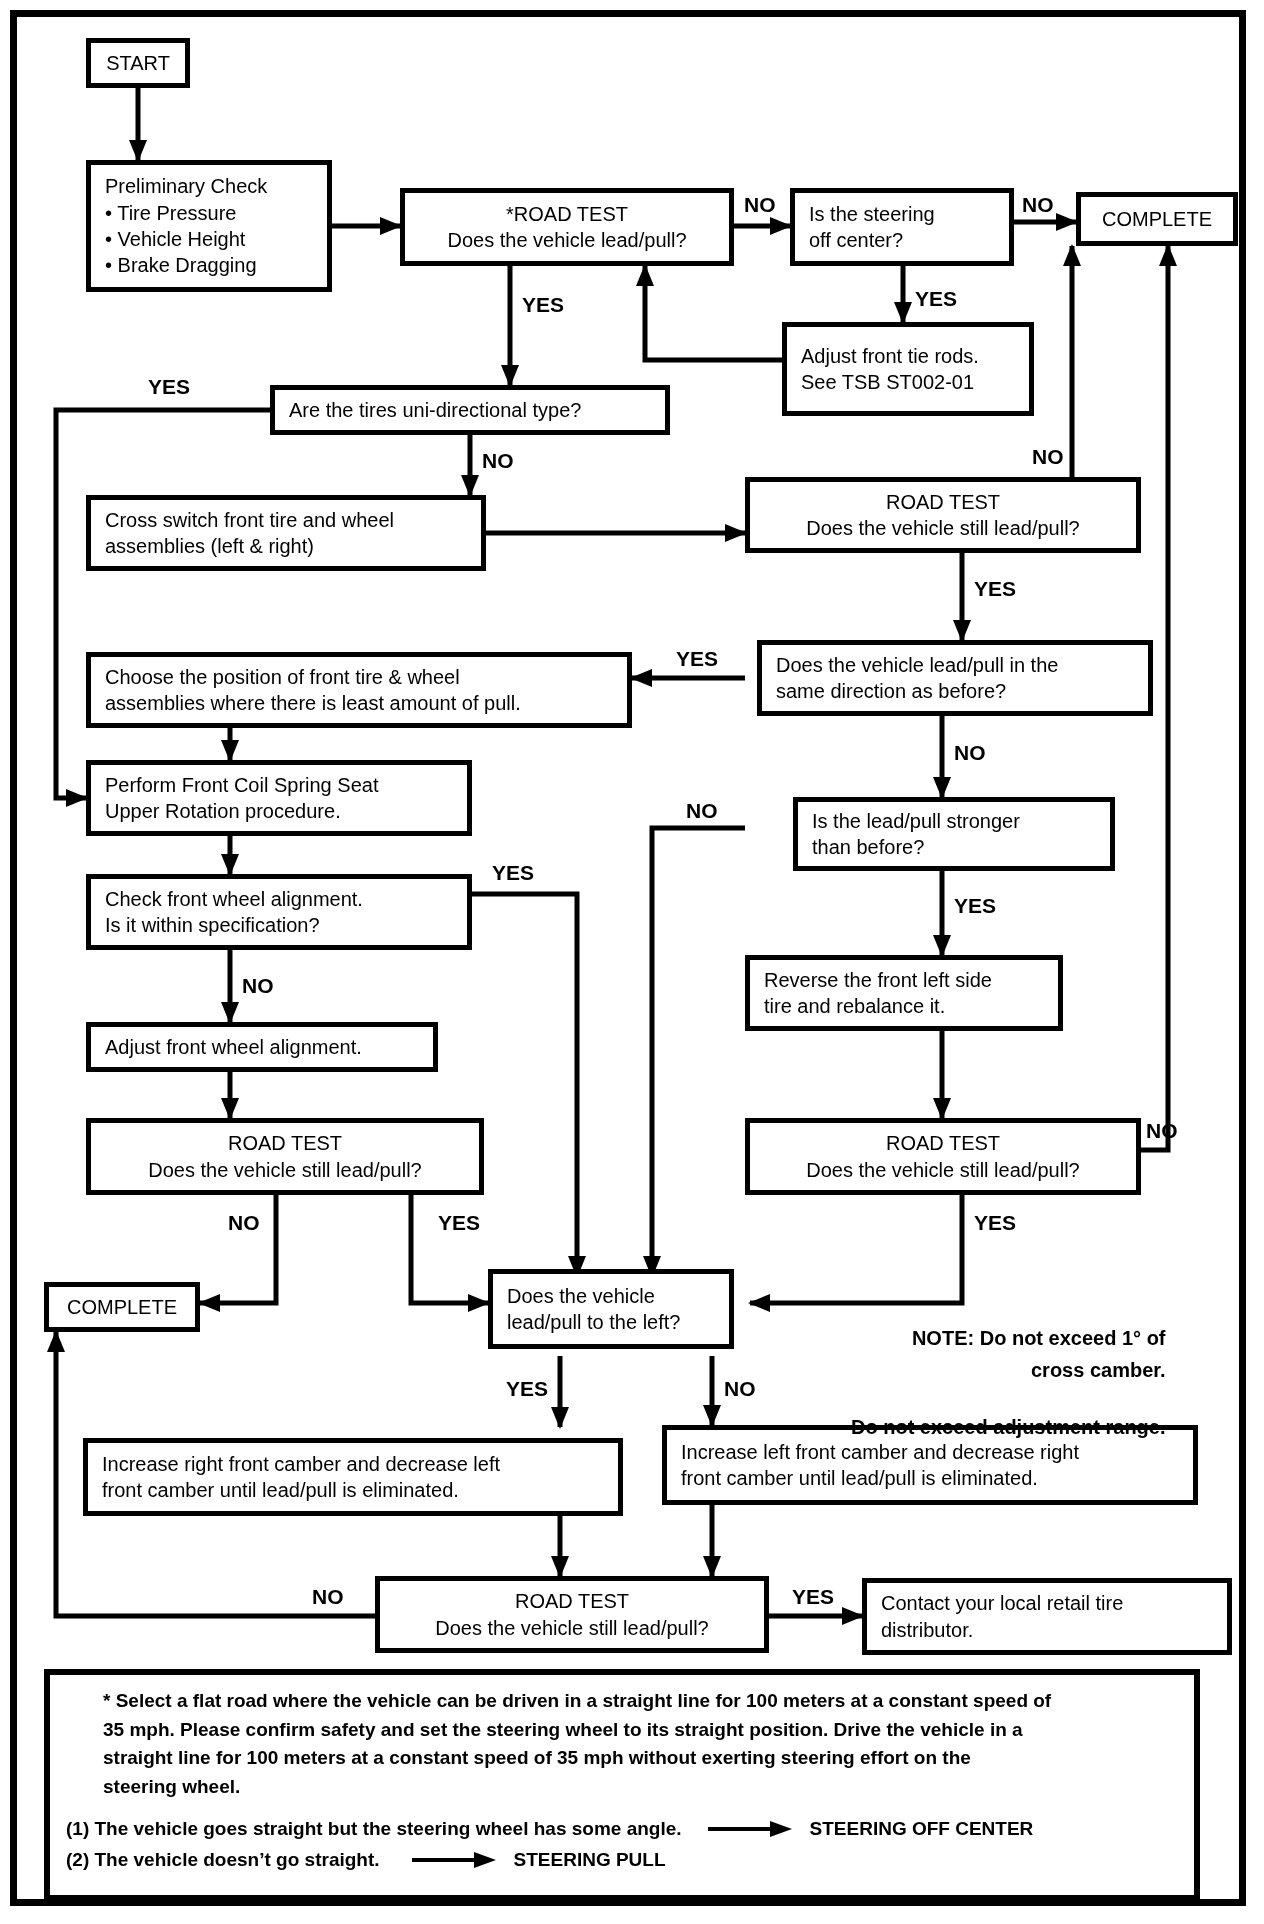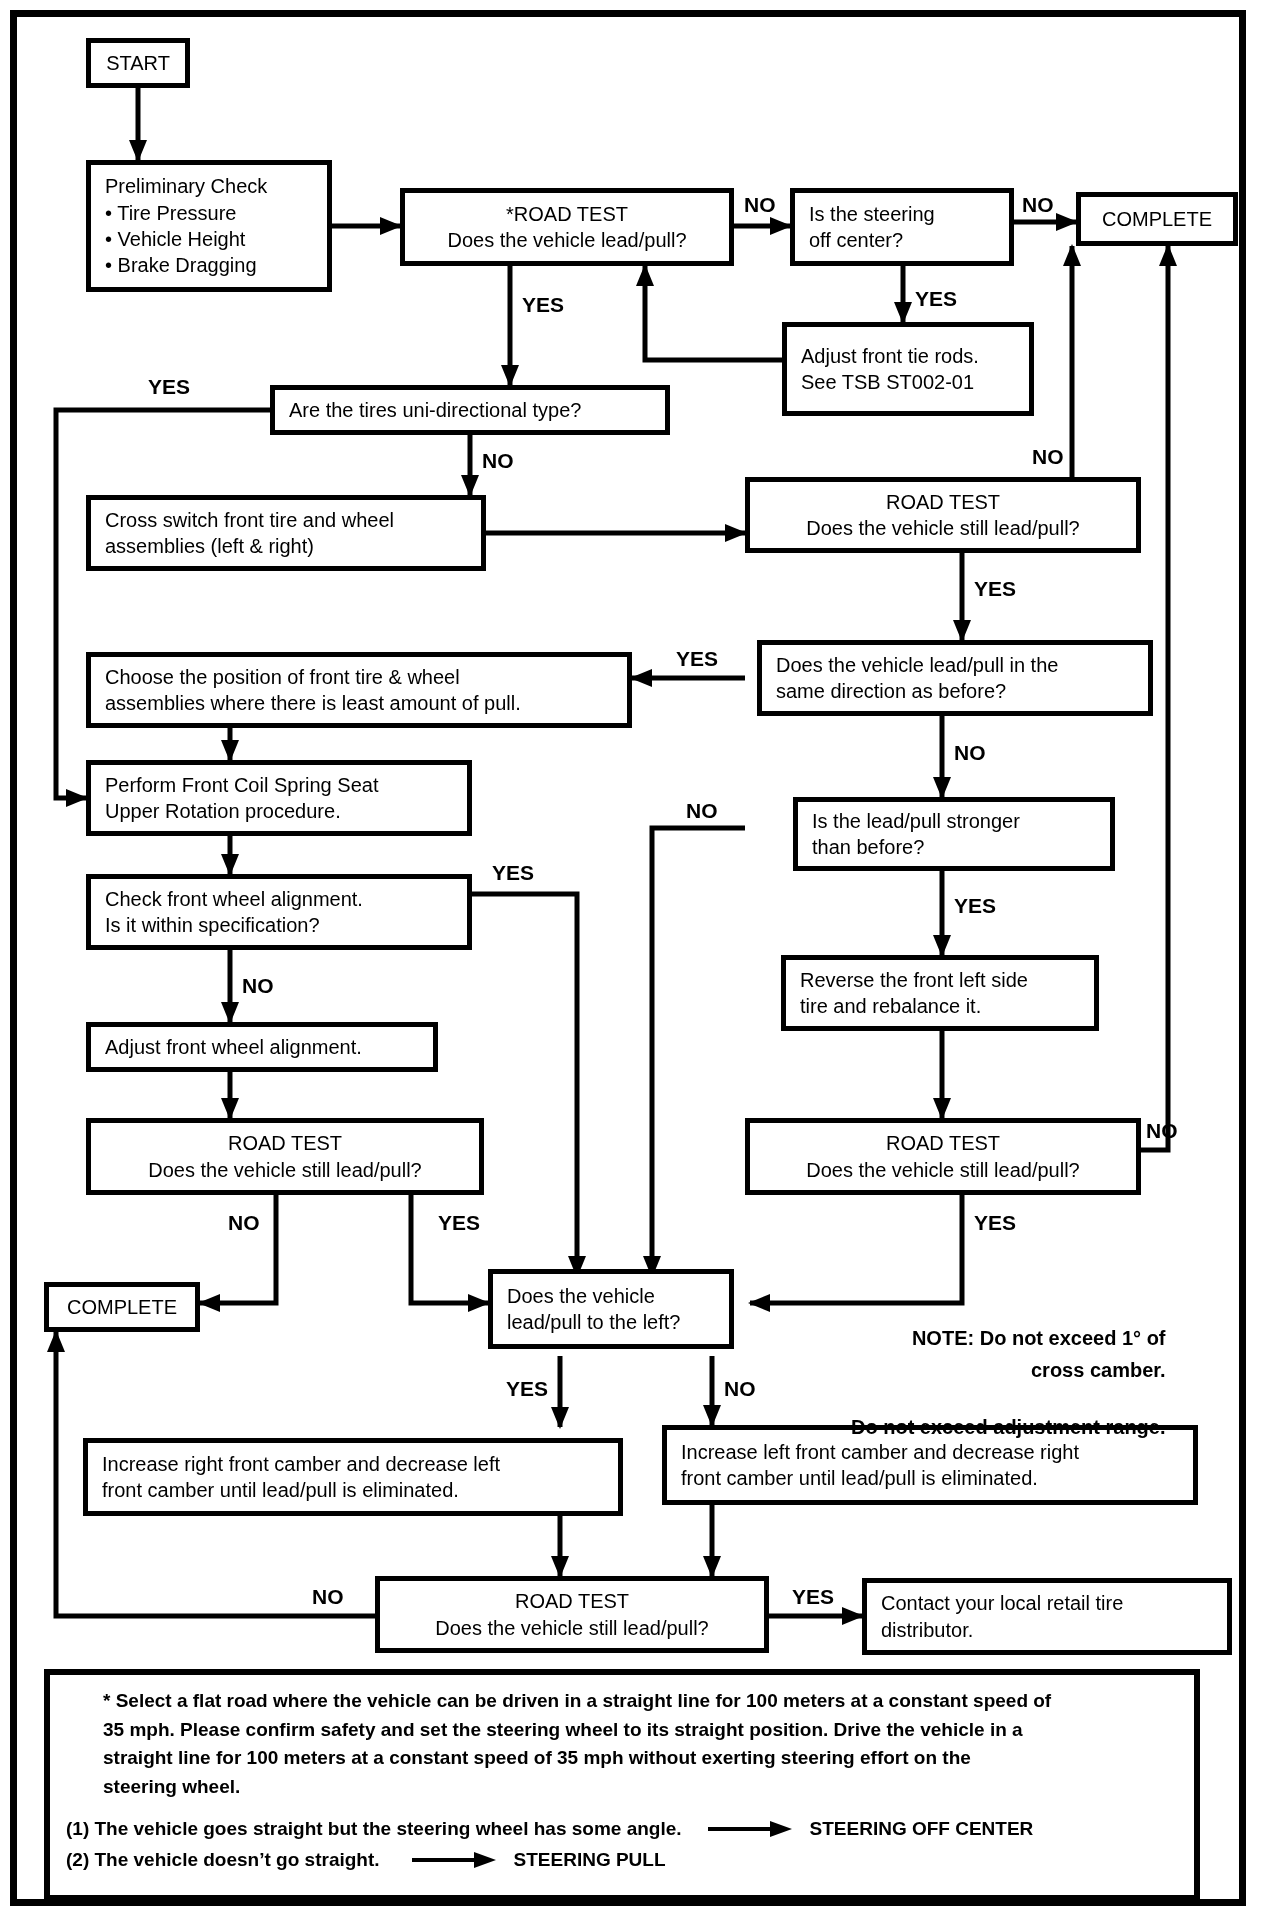--- a/index.html
+++ b/index.html
@@ -117,21 +117,21 @@
   <div class="node left" style="left:86px;top:652px;width:546px;height:76px;">Choose the position of front tire &amp; wheel
 assemblies where there is least amount of pull.</div>
   <div class="node left" style="left:745px;top:640px;width:396px;height:76px;margin-left:12px;">Does the vehicle lead/pull in the
 same direction as before?</div>
   <div class="node left" style="left:86px;top:760px;width:386px;height:76px;">Perform Front Coil Spring Seat
 Upper Rotation procedure.</div>
   <div class="node left" style="left:745px;top:797px;width:322px;height:74px;margin-left:48px;">Is the lead/pull stronger
 than before?</div>
   <div class="node left" style="left:86px;top:874px;width:386px;height:76px;">Check front wheel alignment.
 Is it within specification?</div>
-  <div class="node left" style="left:745px;top:955px;width:318px;height:76px;margin-left:36px;">Reverse the front left side
+  <div class="node left" style="left:745px;top:955px;width:318px;height:76px;">Reverse the front left side
 tire and rebalance it.</div>
   <div class="node left" style="left:86px;top:1022px;width:352px;height:50px;">Adjust front wheel alignment.</div>
   <div class="node center" style="left:86px;top:1118px;width:398px;height:77px;">ROAD TEST
 Does the vehicle still lead/pull?</div>
   <div class="node center" style="left:745px;top:1118px;width:396px;height:77px;">ROAD TEST
 Does the vehicle still lead/pull?</div>
   <div class="node center" style="left:44px;top:1282px;width:156px;height:50px;">COMPLETE</div>
   <div class="node left" style="left:488px;top:1269px;width:246px;height:80px;">Does the vehicle
 lead/pull to the left?</div>
   <div class="node left" style="left:83px;top:1427px;width:540px;height:78px;margin-top:11px;">Increase right front camber and decrease left

